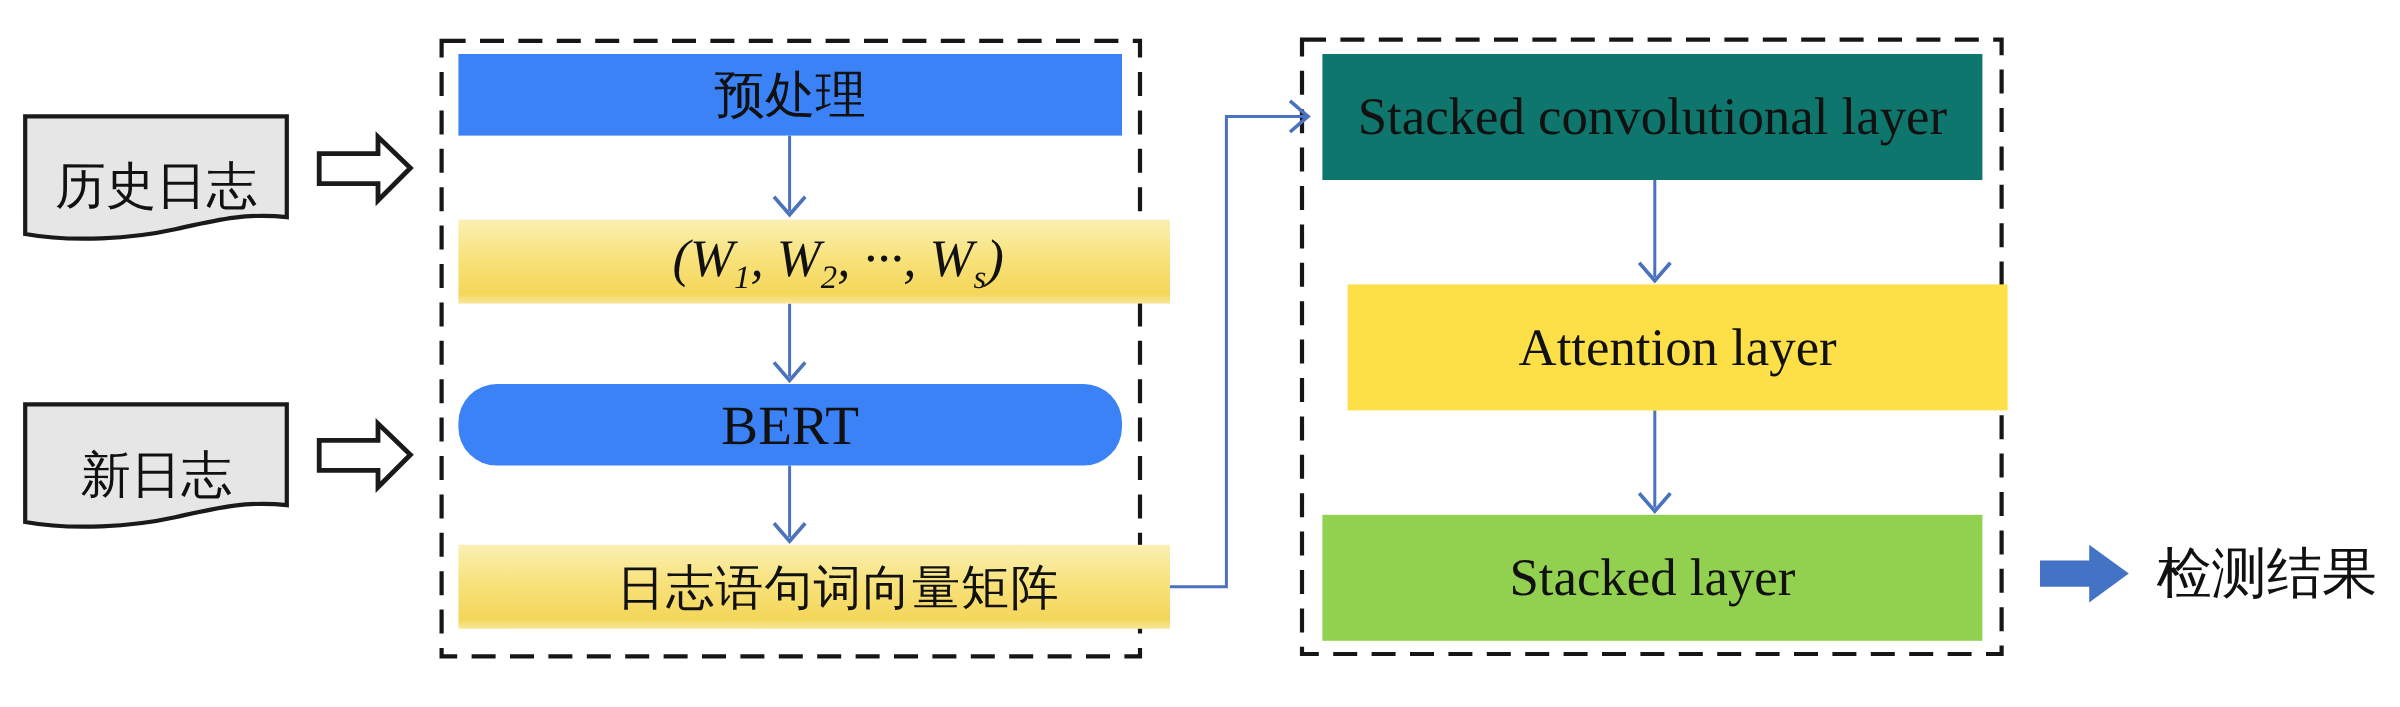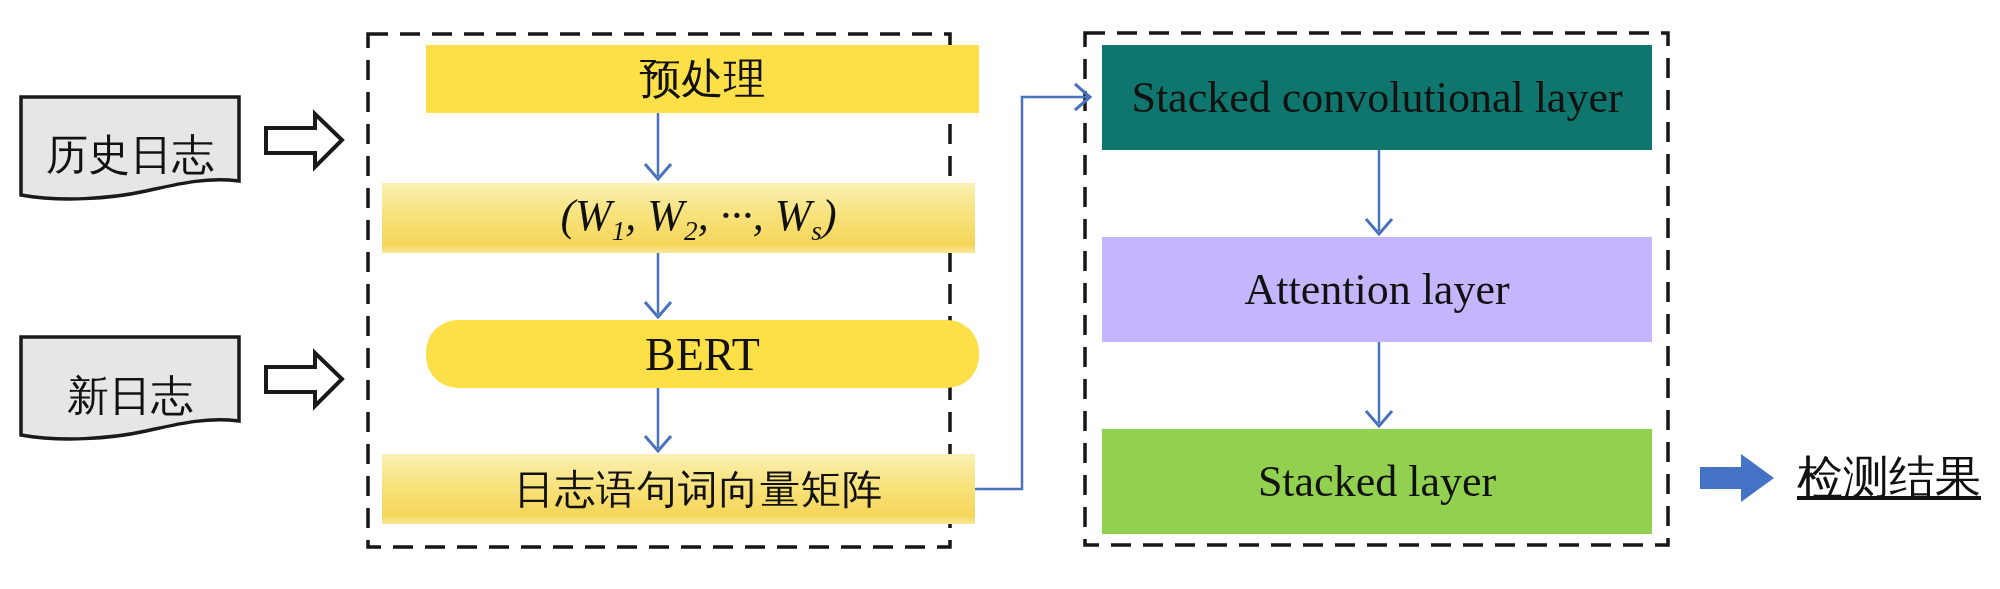--- a/index.html
+++ b/index.html
@@ -3,25 +3,25 @@
 <meta charset="utf-8">
 <style>
   html,body{margin:0;padding:0;background:#ffffff;}
   #canvas{
     position:relative;width:2000px;height:589px;background:#ffffff;
     font-family:"Liberation Serif","DejaVu Serif",serif;color:#111;
     overflow:hidden;
   }
   #shape-layer{position:absolute;left:0;top:0;width:2000px;height:589px;}
   .box{position:absolute;display:flex;align-items:center;justify-content:center;text-align:center;}
-  .gray-box{background:#fde047;font-size:42px;margin-left:44px;}
+  .gray-box{background:#3b82f6;font-size:42px;}
   .yellow-box{background:linear-gradient(180deg,#FAF0B4 0%,#F8E27C 45%,#F4D65A 88%,#F8E79B 100%);padding-left:40px;}
   .layer-box{font-size:44px;}
   .conv-box{background:#0f766e;}
-  .attn-box{background:#c4b5fd;}
+  .attn-box{background:#fde047;margin-left:21px;}
   .out-box{background:#92D050;}
   .doc-label{position:absolute;display:flex;align-items:center;justify-content:center;font-size:42px;}
   .matrix-label{font-size:40px;letter-spacing:1px;}
   .formula{font-style:italic;font-size:44px;}
   .formula sub{font-size:0.62em;}
   .result-label{position:absolute;display:flex;align-items:center;font-size:46px;}
 </style>
 </head>
 <body>
 
@@ -92,15 +92,15 @@
   </div>
 
   <div class="box layer-box attn-box" style="left:1102px;top:237px;width:550px;height:105px;">
     <span>Attention layer</span>
   </div>
 
   <div class="box layer-box out-box" style="left:1102px;top:429px;width:550px;height:105px;">
     <span>Stacked layer</span>
   </div>
 
-  <div class="result-label" style="left:1797px;top:452px;width:200px;height:52px;text-decoration:underline;">检测结果</div>
+  <div class="result-label" style="left:1797px;top:452px;width:200px;height:52px;">检测结果</div>
 
 </div>
 
 </body></html>

